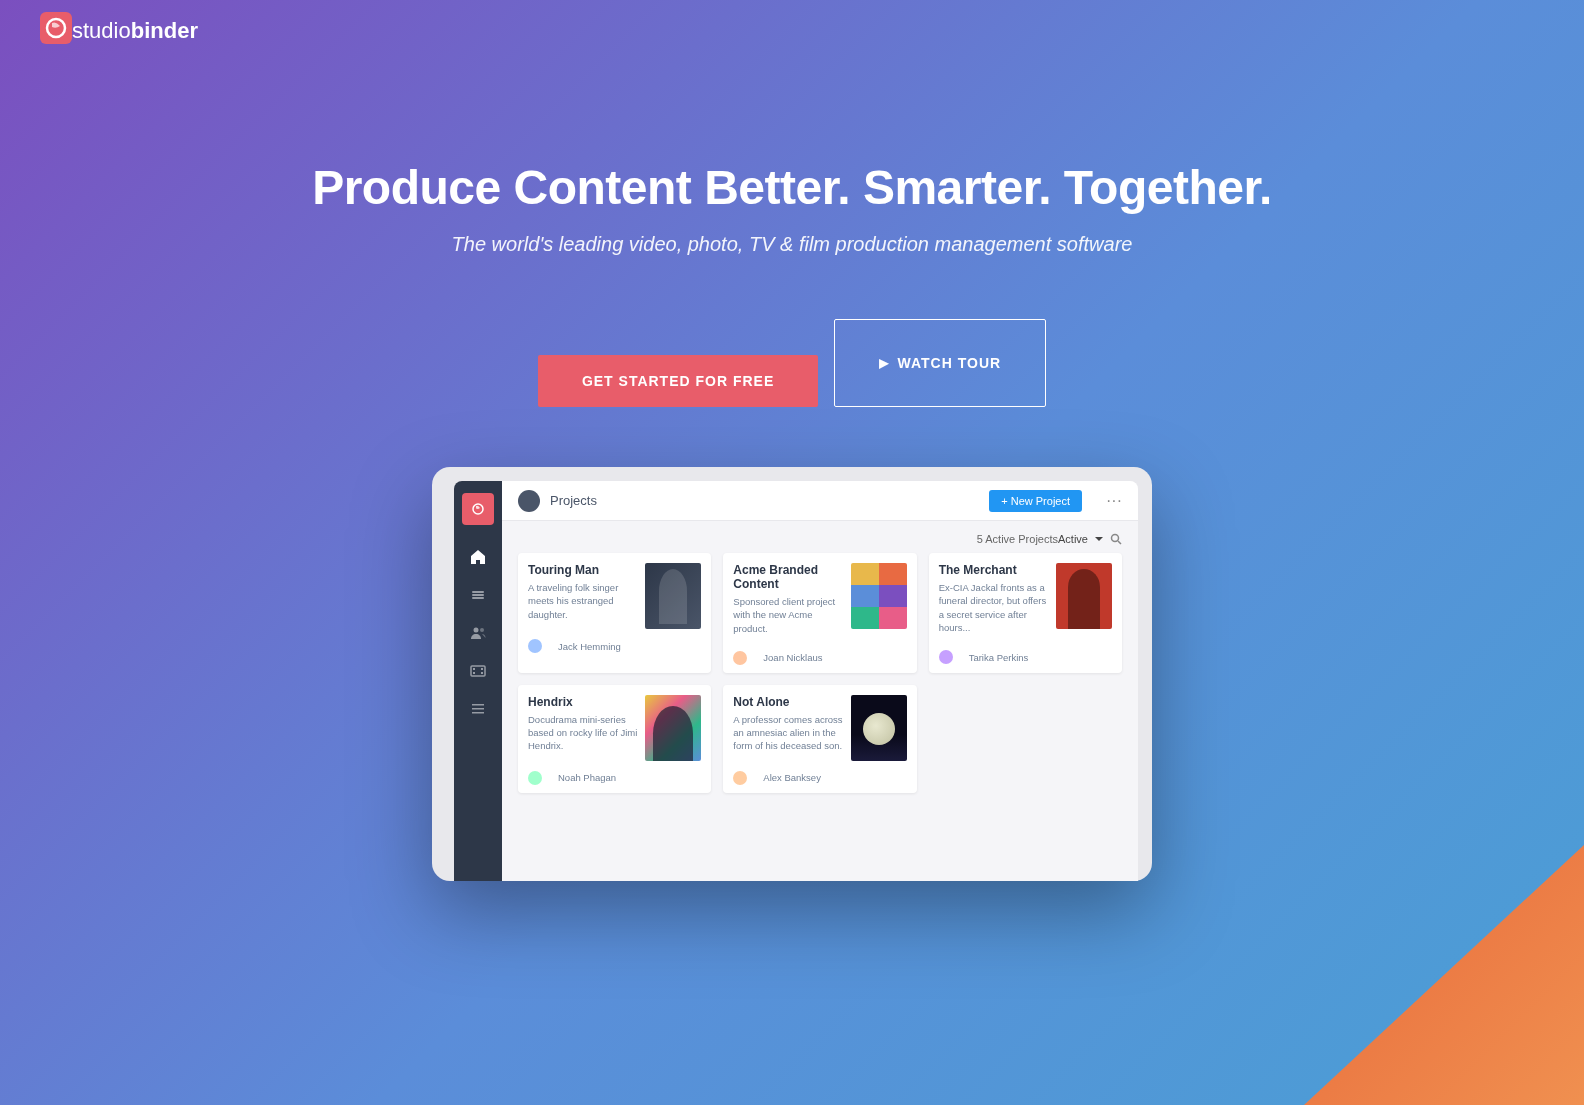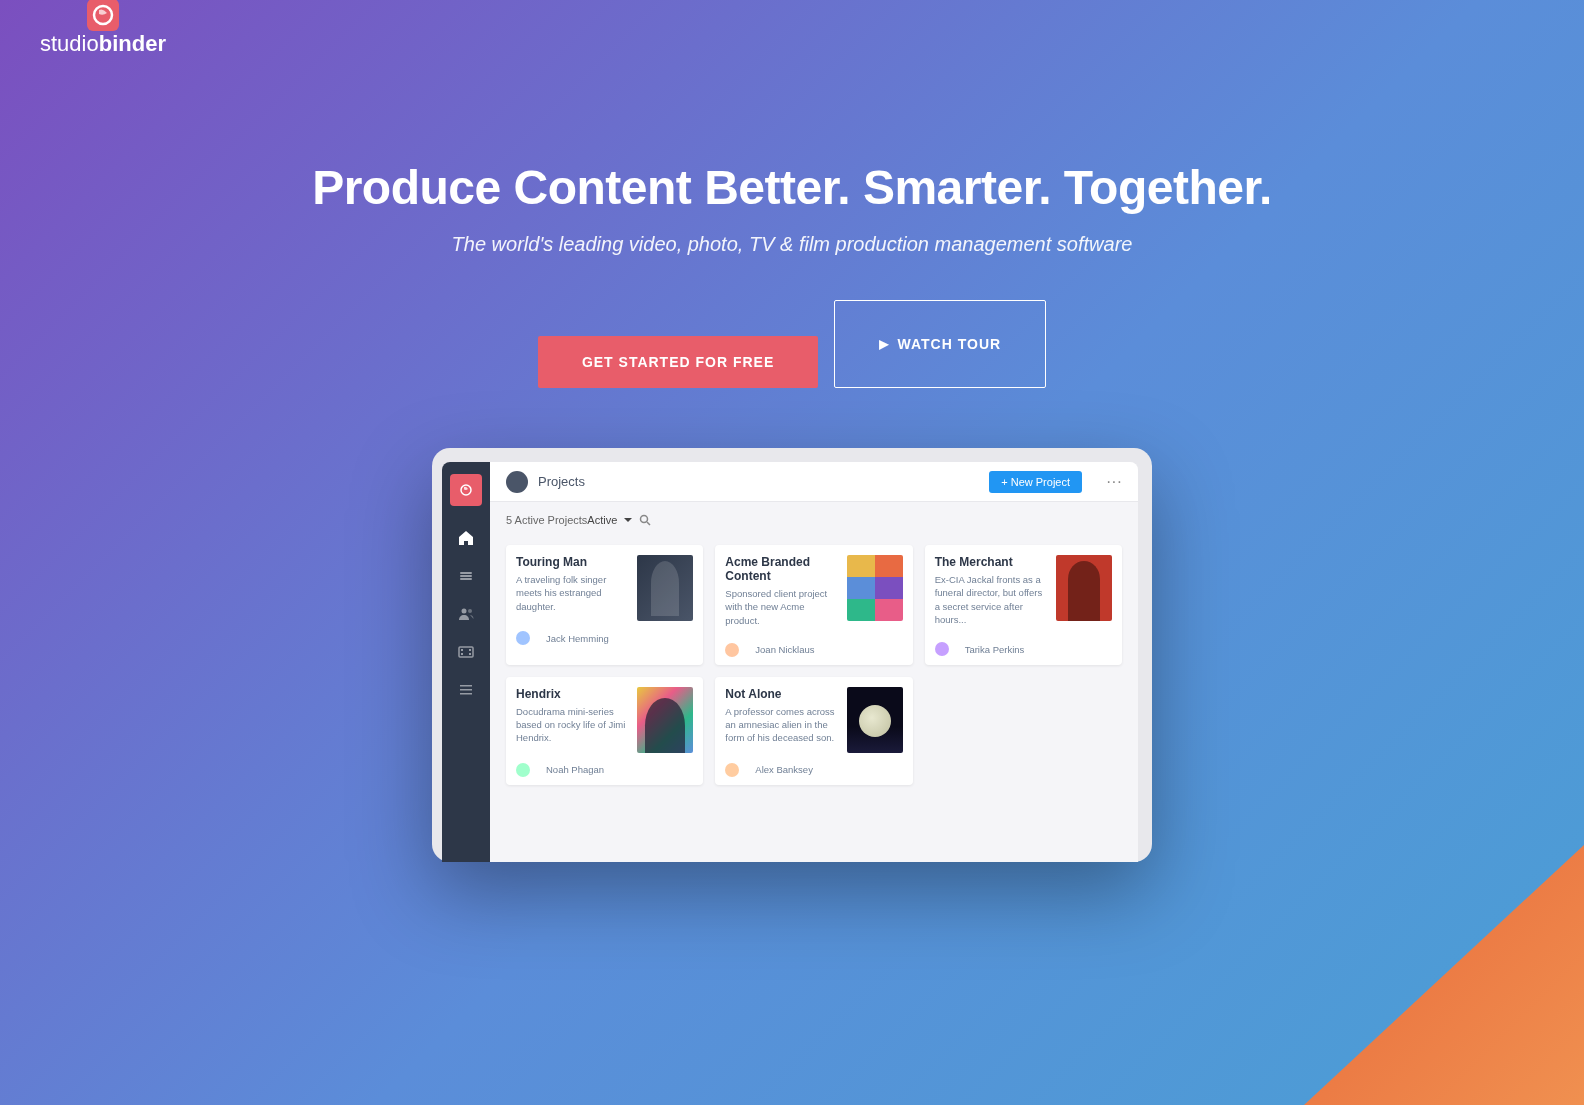--- a/index.html
+++ b/index.html
@@ -12,22 +12,21 @@
       height: 55px;
       display: flex;
       align-items: center;
       justify-content: space-between;
       padding: 0 40px;
       z-index: 100;
       background: transparent;
     }
     .navbar-logo {
       display: flex;
-      align-items: center;
-      flex-direction: column;
+      align-items: flex-end;
     }
     .logo-icon {
       width: 32px;
       height: 32px;
     }
     .logo-text {
       font-size: 22px;
       color: #fff;
       font-weight: 400;
     }
@@ -92,21 +91,21 @@
       font-weight: 700;
       color: #fff;
       letter-spacing: -0.5px;
       margin-bottom: 18px;
     }
     .hero-subtitle {
       font-size: 20px;
       font-style: italic;
       font-weight: 300;
       color: rgba(255,255,255,0.92);
-      margin-bottom: 44px;
+      margin-bottom: 63px;
     }
     .hero-buttons {
       display: flex;
       gap: 16px;
       justify-content: center;
     }
     .btn-cta-primary {
       background: #E85D6A;
       color: #fff;
       border: none;
@@ -141,21 +140,21 @@
     
     .app-screenshot-wrapper {
       margin-top: 60px;
       z-index: 10;
       position: relative;
       width: 720px;
     }
     .app-screenshot-outer {
       background: #e8e8ec;
       border-radius: 18px;
-      padding: 14px 14px 0 10px;
+      padding: 14px 14px 0 22px;
       box-shadow: 0 30px 80px rgba(0,0,0,0.35);
     }
     .app-screenshot-inner {
       background: #f0f0f4;
       border-radius: 8px 8px 0 0;
       overflow: hidden;
       display: flex;
       height: 400px;
     }
 
@@ -247,23 +246,23 @@
     }
 
     .app-content {
       flex: 1;
       background: #f5f5f8;
       padding: 12px 16px;
       overflow: hidden;
     }
     .app-content-header {
       display: flex;
-      justify-content: flex-start;
-      align-items: center;
-      margin-bottom: 19px;
+      justify-content: flex-end;
+      align-items: center;
+      margin-bottom: 8px;
     }
     .active-projects-label {
       font-size: 11px;
       color: #666;
     }
     .active-filter {
       display: flex;
       align-items: center;
       gap: 6px;
       font-size: 11px;

